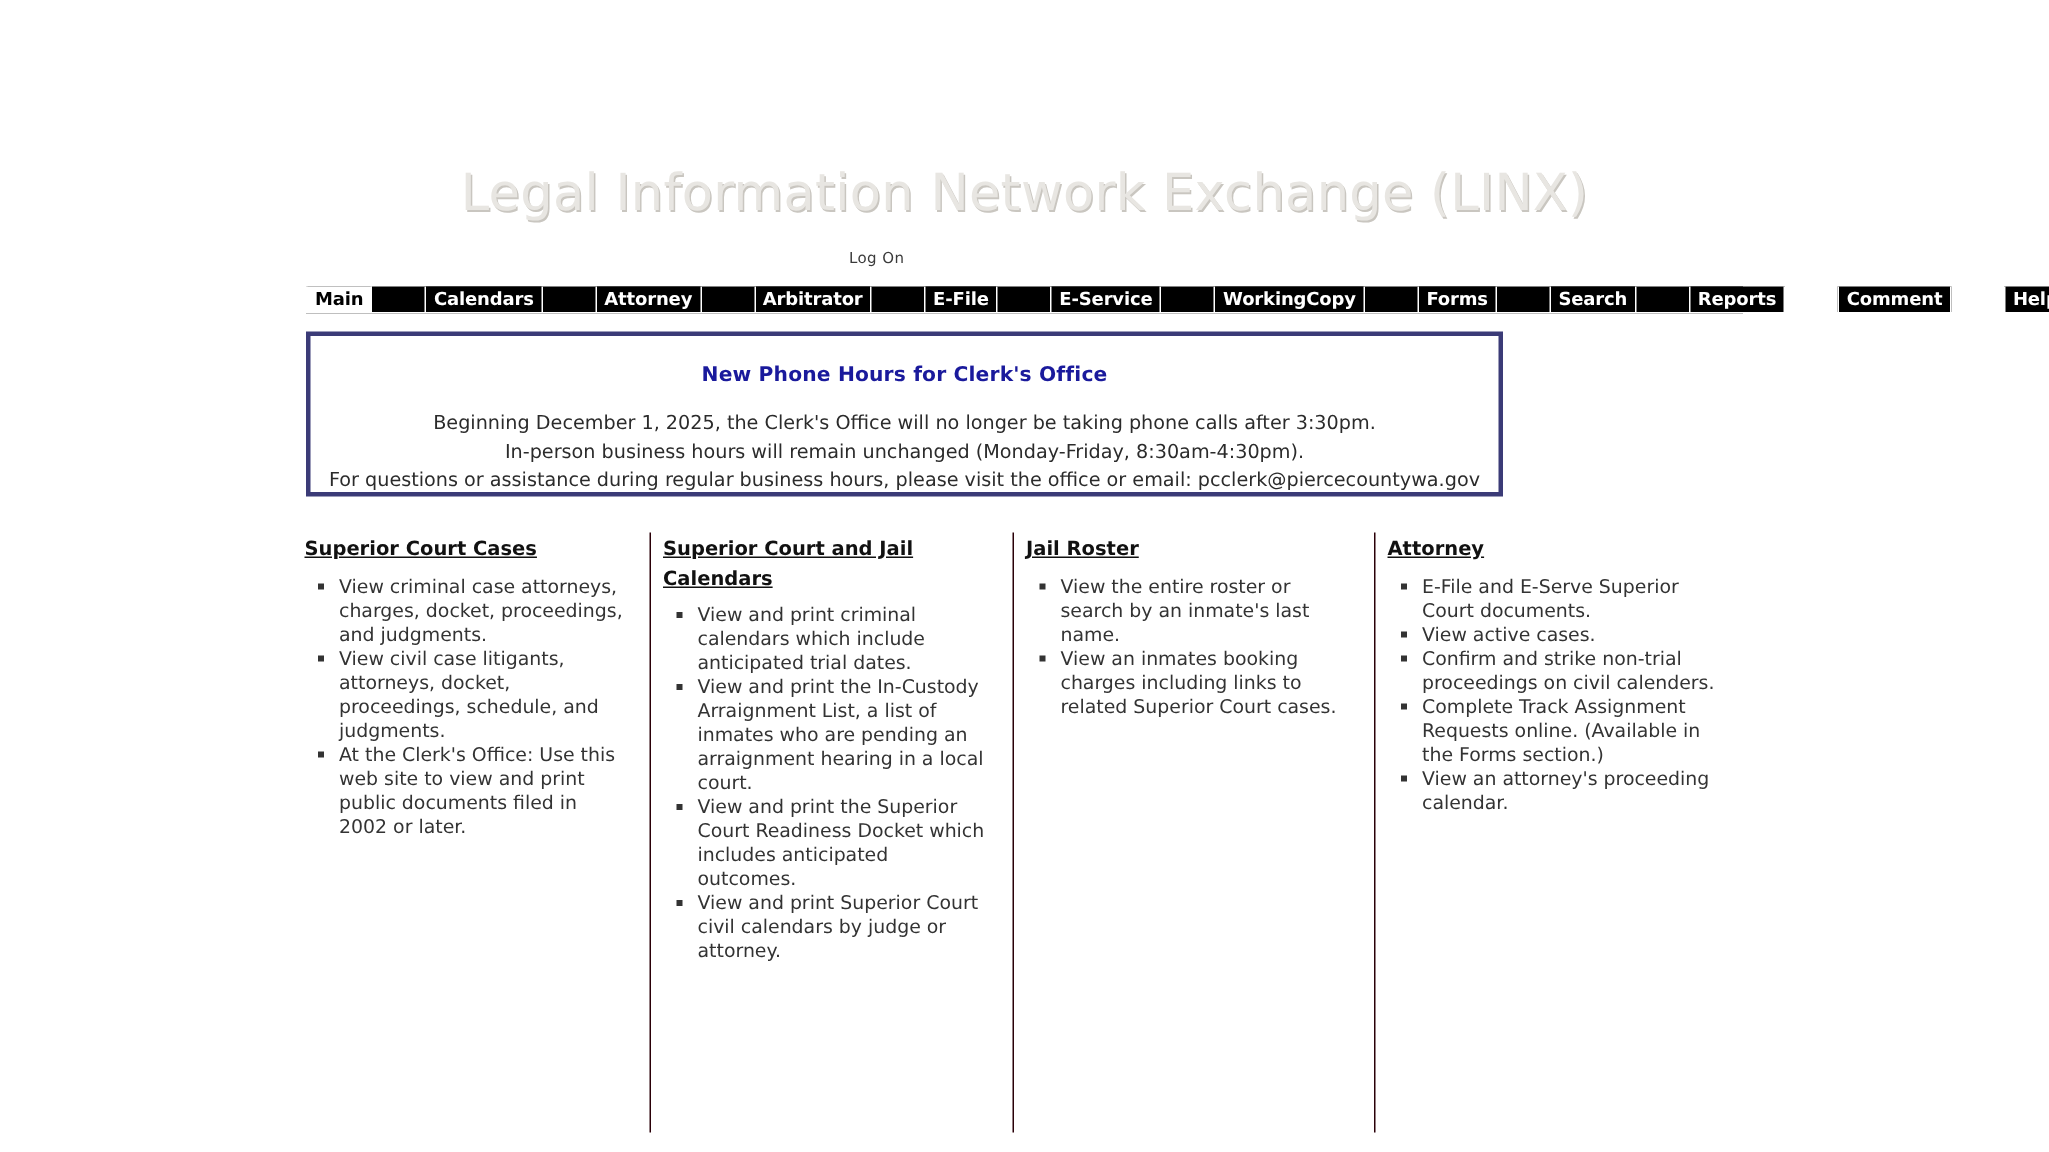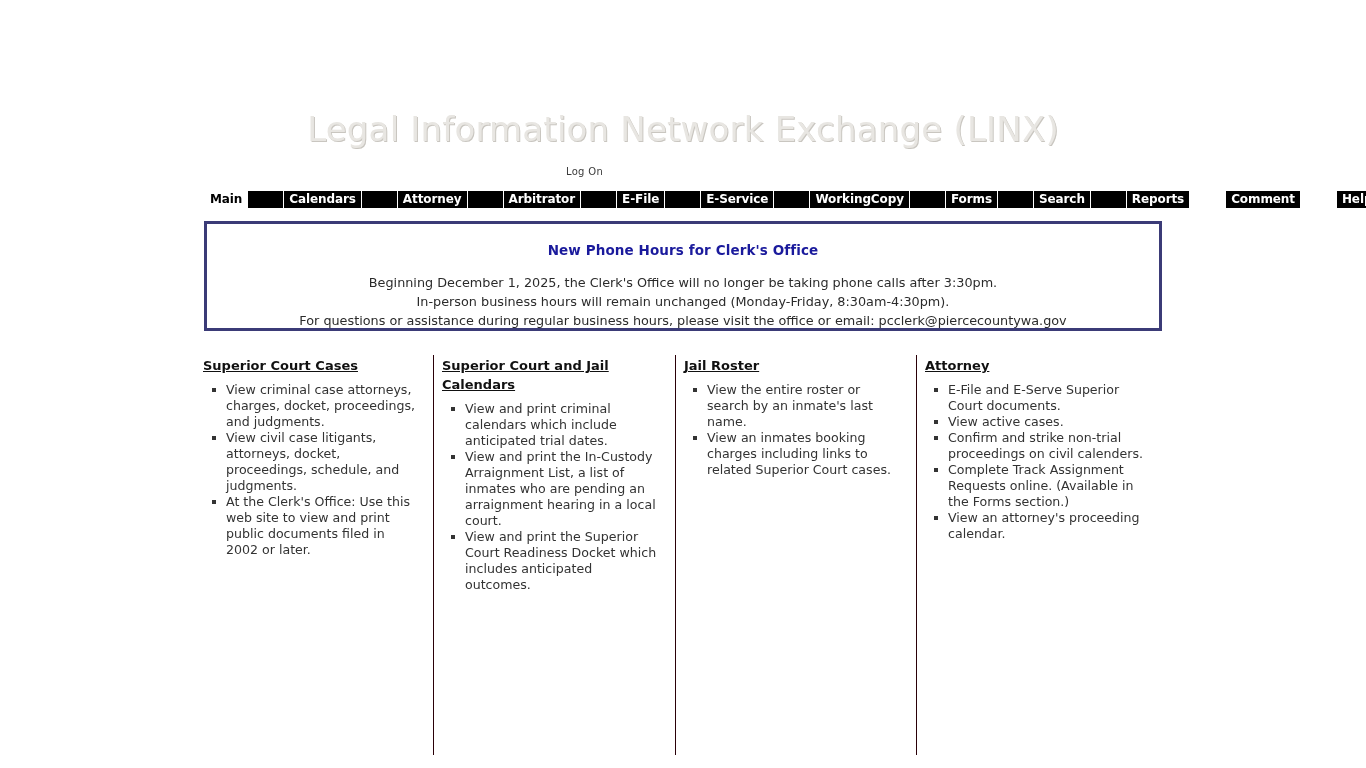--- a/index.html
+++ b/index.html
@@ -94,21 +94,21 @@
     flex: 1 1 auto;
     background: #000000;
     border-left: 1px solid #ffffff;
   }
 
   
   .announcement {
     position: absolute;
     left: 204px;
     top: 221px;
-    width: 958px;
+    width: 798px;
     height: 110px;
     border: 3px solid #3b3b77;
     background: #ffffff;
     box-sizing: border-box;
     text-align: center;
   }
   .ann-title {
     margin-top: 18px;
     font-size: 13.5px;
     font-weight: bold;
@@ -229,20 +229,21 @@
           <li>View civil case litigants, attorneys, docket, proceedings, schedule, and judgments.</li>
           <li>At the Clerk's Office: Use this web site to view and print public documents filed in 2002 or later.</li>
         </ul>
       </div>
       <div class="col c1">
         <div class="col-head-wrap"><span class="col-head">Superior Court and Jail Calendars</span></div>
         <ul class="col-list">
           <li>View and print criminal calendars which include anticipated trial dates.</li>
           <li>View and print the In-Custody Arraignment List, a list of inmates who are pending an arraignment hearing in a local court.</li>
           <li>View and print the Superior Court Readiness Docket which includes anticipated outcomes.</li>
+          <li>View and print Superior Court civil calendars by judge or attorney.</li>
         </ul>
       </div>
       <div class="col c2">
         <div class="col-head-wrap"><span class="col-head">Jail Roster</span></div>
         <ul class="col-list">
           <li>View the entire roster or search by an inmate's last name.</li>
           <li>View an inmates booking charges including links to related Superior Court cases.</li>
         </ul>
       </div>
       <div class="col c3">

